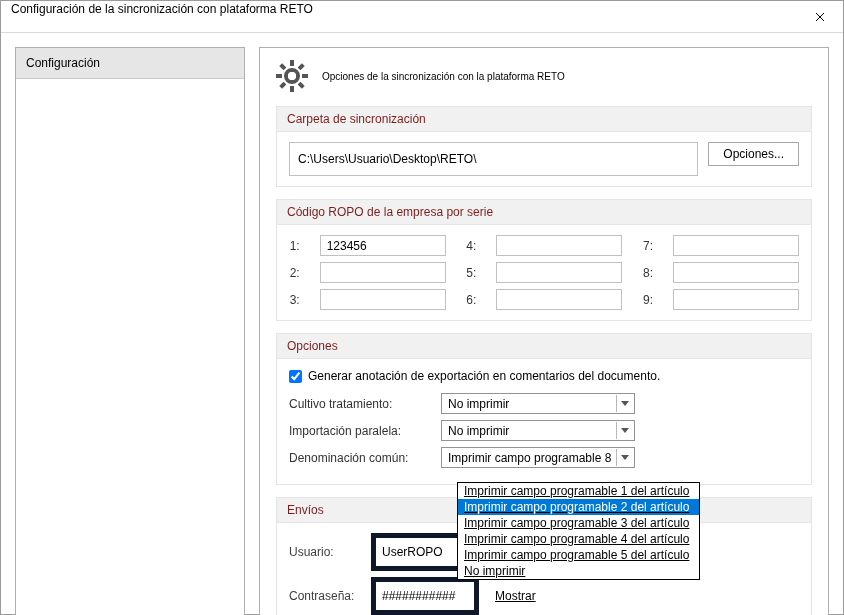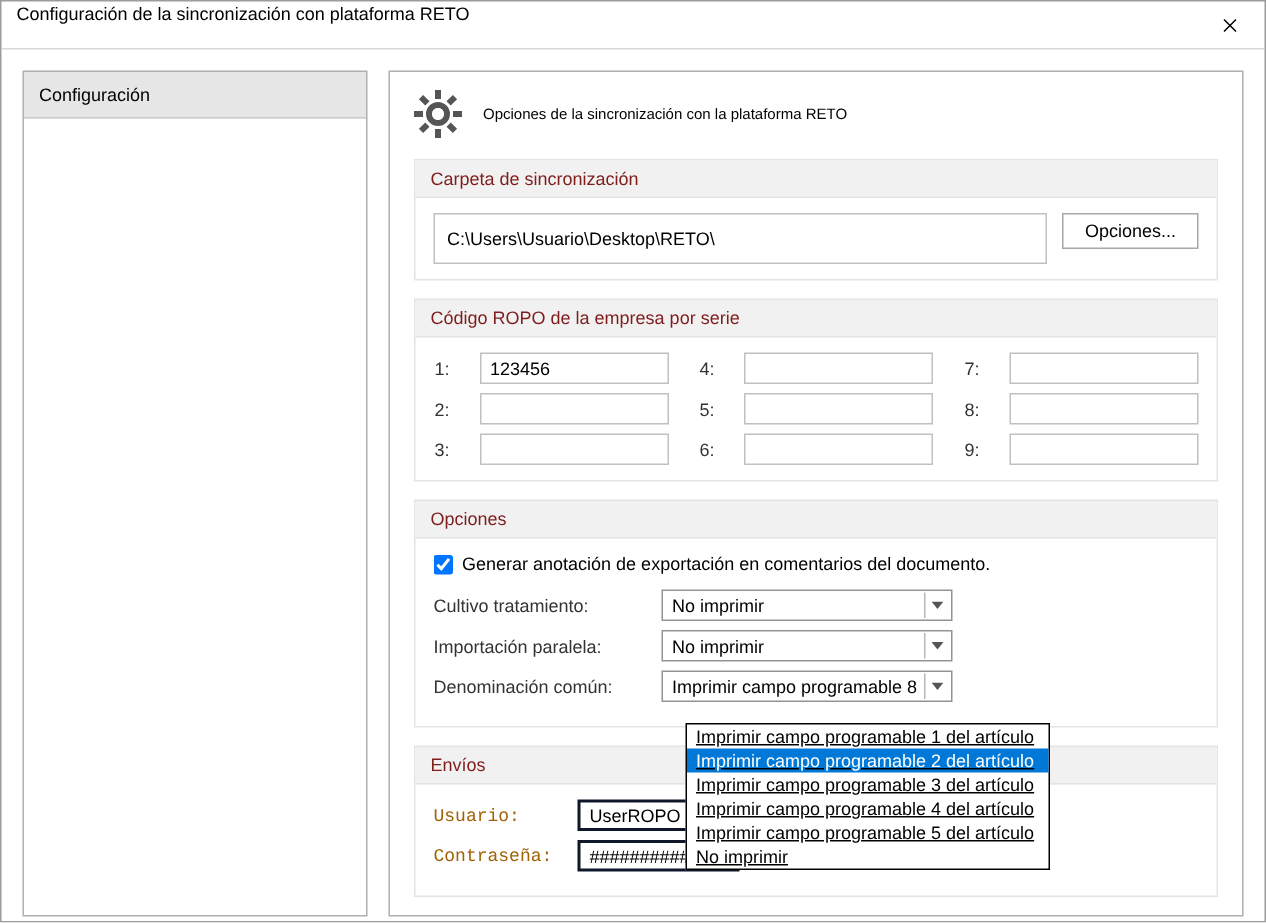--- a/index.html
+++ b/index.html
@@ -124,26 +124,26 @@
     box-sizing:border-box;
   }
   .combo-arrow{
     width:15px;height:17px;
     border-left:1px solid #b8b8b8;
     display:flex;align-items:center;justify-content:center;
   }
   .env-row{
     display:flex;align-items:center;margin-bottom:6px;
   }
-  .env-label{width:82px;color:#a16207;font-family:Liberation Mono, monospace;}
+  .env-label{width:82px;color:#404040;}
   .env-input{
-    width:108px;height:21px;
-    border:2px solid #0f172a;
+    width:108px;height:38px;
+    border:5px solid #0f172a;
     font-family:inherit;font-size:12px;
-    padding:0 6px;box-sizing:border-box;margin-left:14px;
+    padding:0 6px;box-sizing:border-box;
   }
   .show-link{
     color:#000;text-decoration:underline;
     margin-left:16px;cursor:default;
   }
   .dropdown-list{
     position:absolute;
     left:456px;top:449px;
     width:243px;
     border:1px solid #000;

